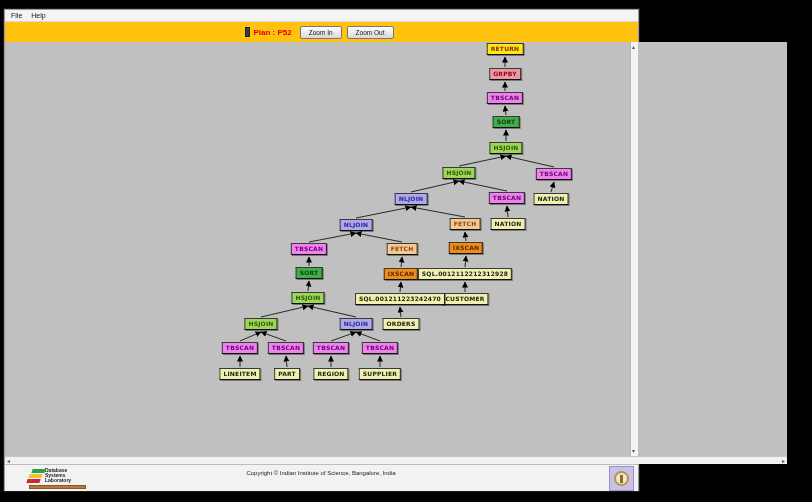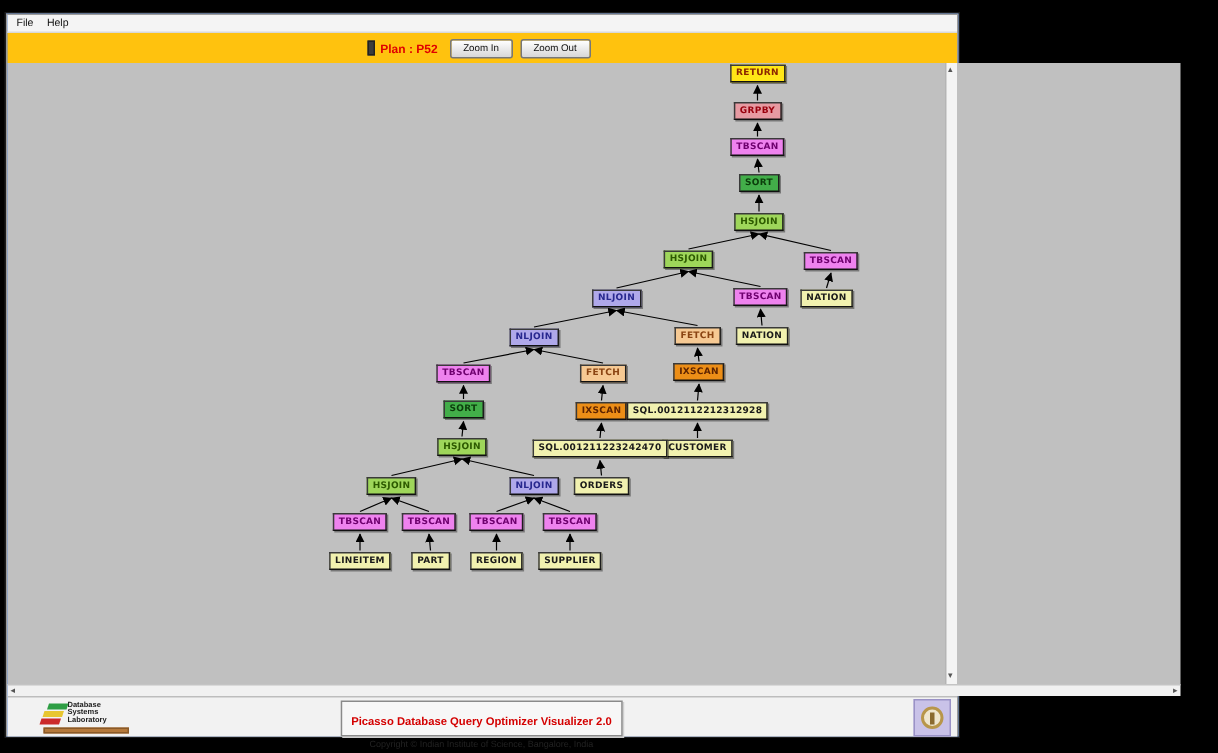--- a/index.html
+++ b/index.html
@@ -1,20 +1,20 @@
 <!DOCTYPE html>
 <html><head>
 <meta charset="utf-8">
 <style>
   * { margin:0; padding:0; box-sizing:border-box; }
   html,body { width:812px; height:502px; background:#000; overflow:hidden;
               font-family:"Liberation Sans", sans-serif; }
 
   .app-window { position:absolute; left:4px; top:9px; width:635px; height:482px;
-                background:#3b82f6; border:1px solid #9b9b9b;
+                background:#f97316; border:1px solid #9b9b9b;
                 box-shadow:0 0 0 1px #1c1c1c; }
 
   
   .menubar { position:absolute; left:0; top:0; width:100%; height:12px;
              background:#f4f4f4; border-bottom:1px solid #d9d9d9;
              display:flex; align-items:center; gap:9px; padding-left:6px; }
   .menu-item { font-size:7px; color:#111; line-height:12px; cursor:default; }
 
   
   .toolbar { position:absolute; left:0; top:12px; width:100%; height:20px;
@@ -183,23 +183,20 @@
         <div>
           <div class="dsl-name">Database</div>
           <div class="dsl-name">Systems</div>
           <div class="dsl-name">Laboratory</div>
         </div>
       </div>
       <div class="dsl-strip"></div>
     </div>
 
     <div class="center-credit">
-      <div class="credit-box">
-        <span class="credit-title">Picasso Database Query Optimizer Visualizer 2.0</span>
-      </div>
       <div class="copyright">Copyright © Indian Institute of Science, Bangalore, India</div>
     </div>
 
     <div class="iisc-logo">
       <div class="iisc-ring"></div>
     </div>
 
   </div>
 </div>
 

